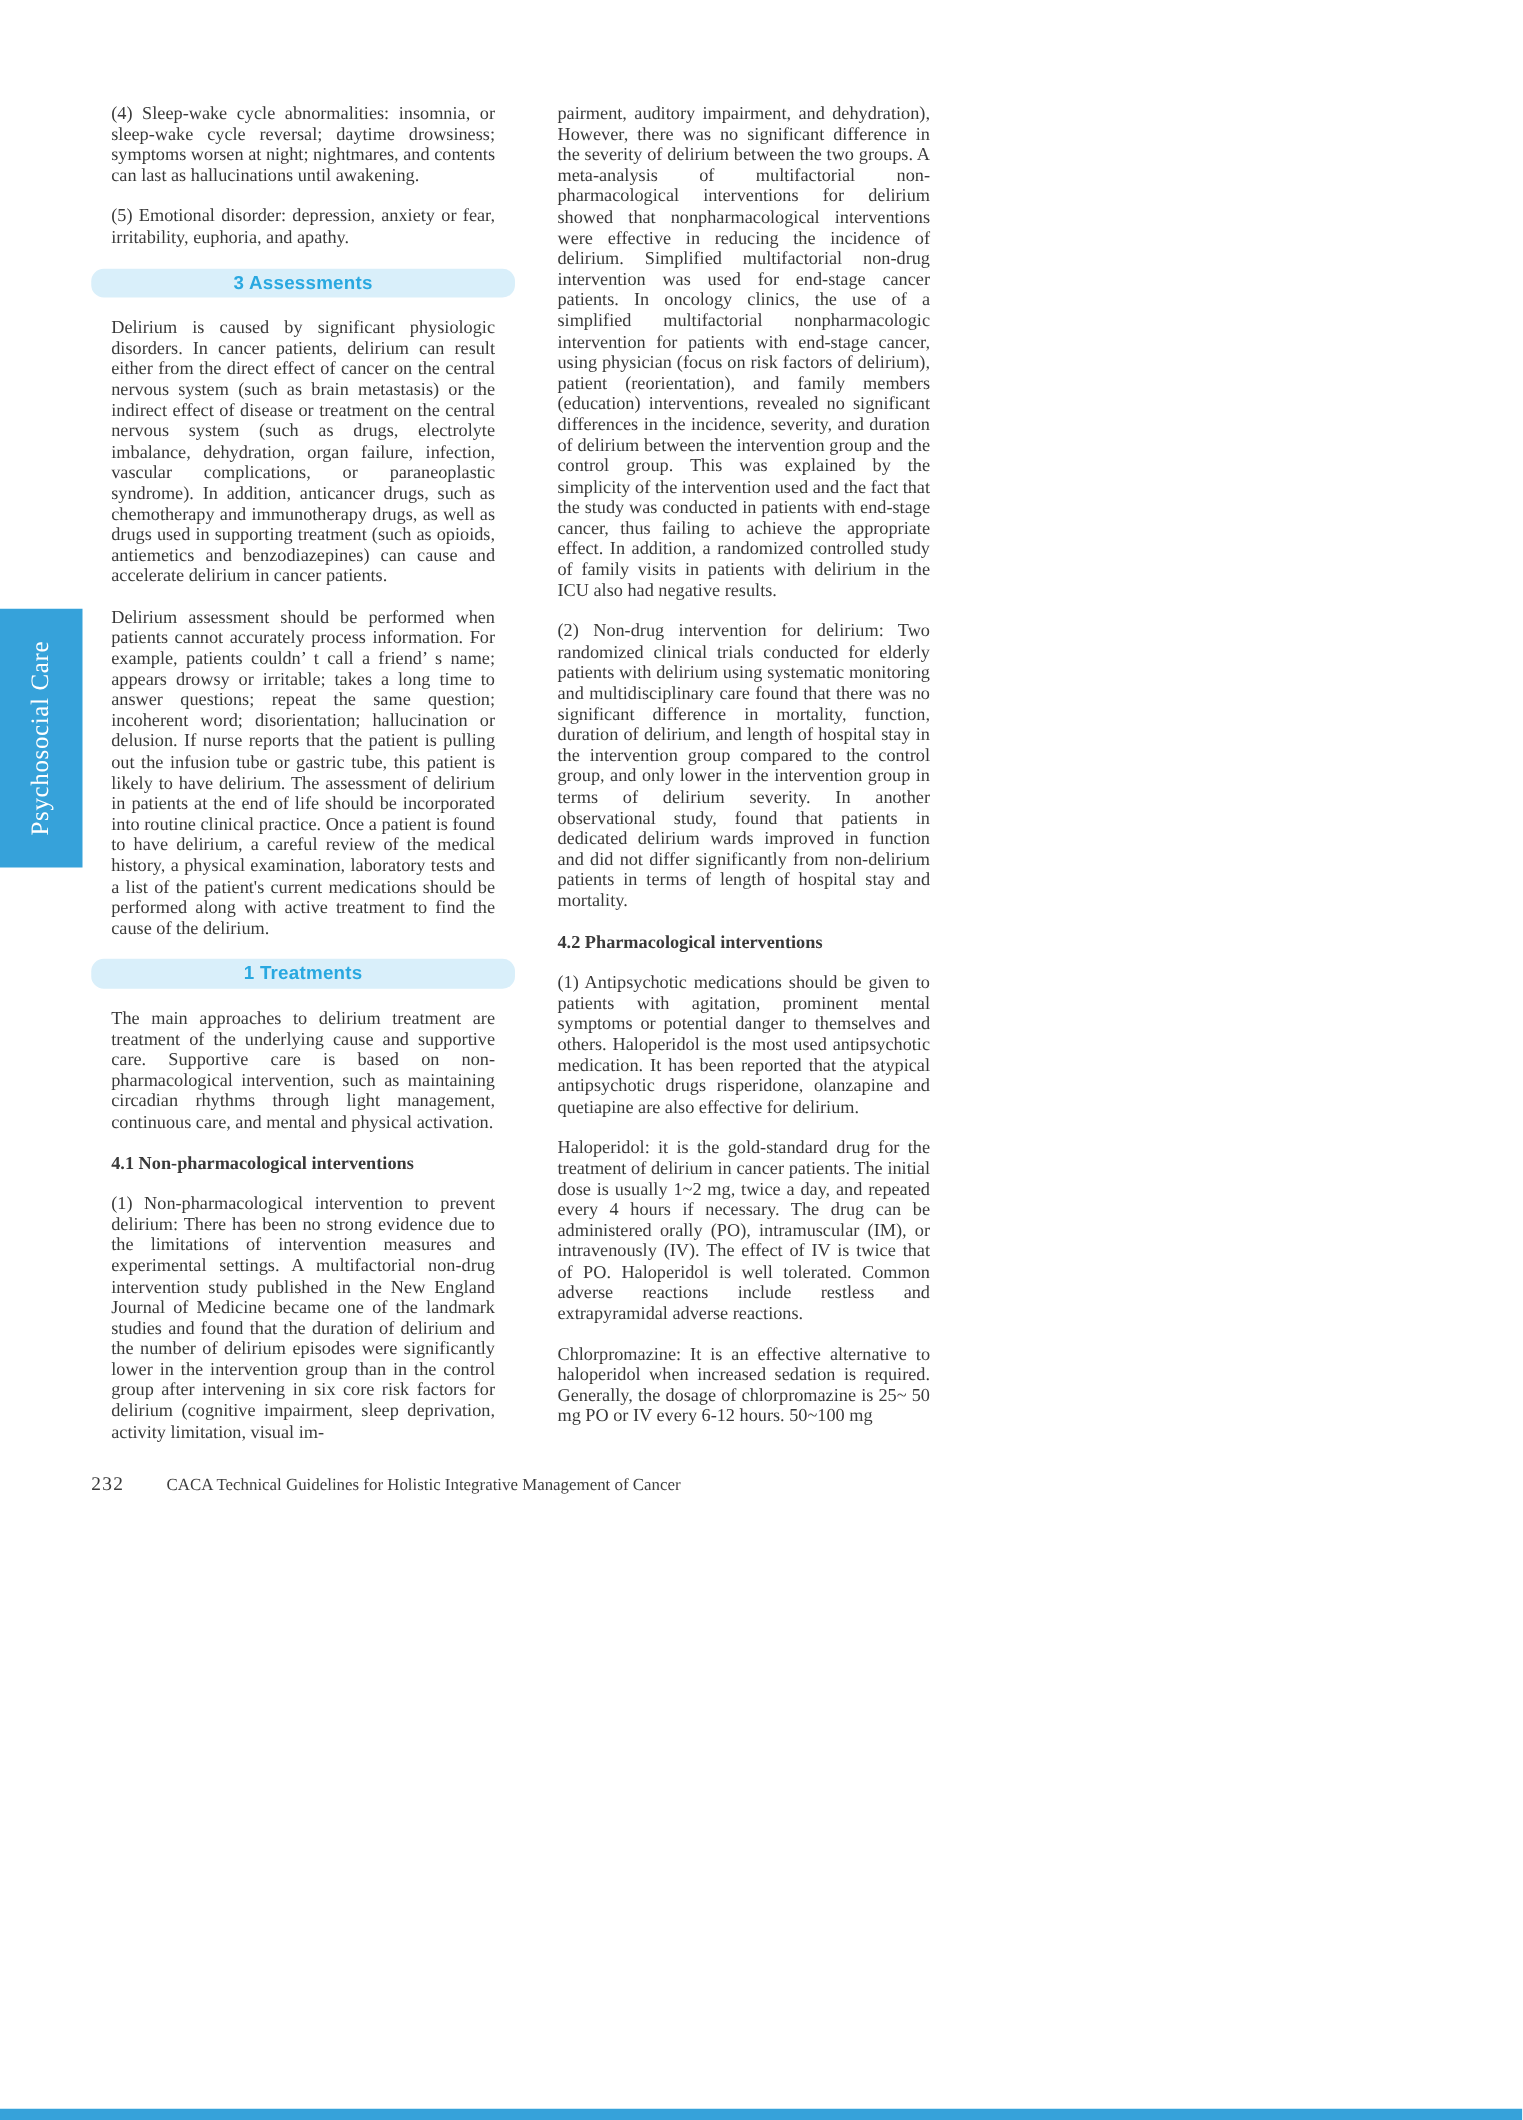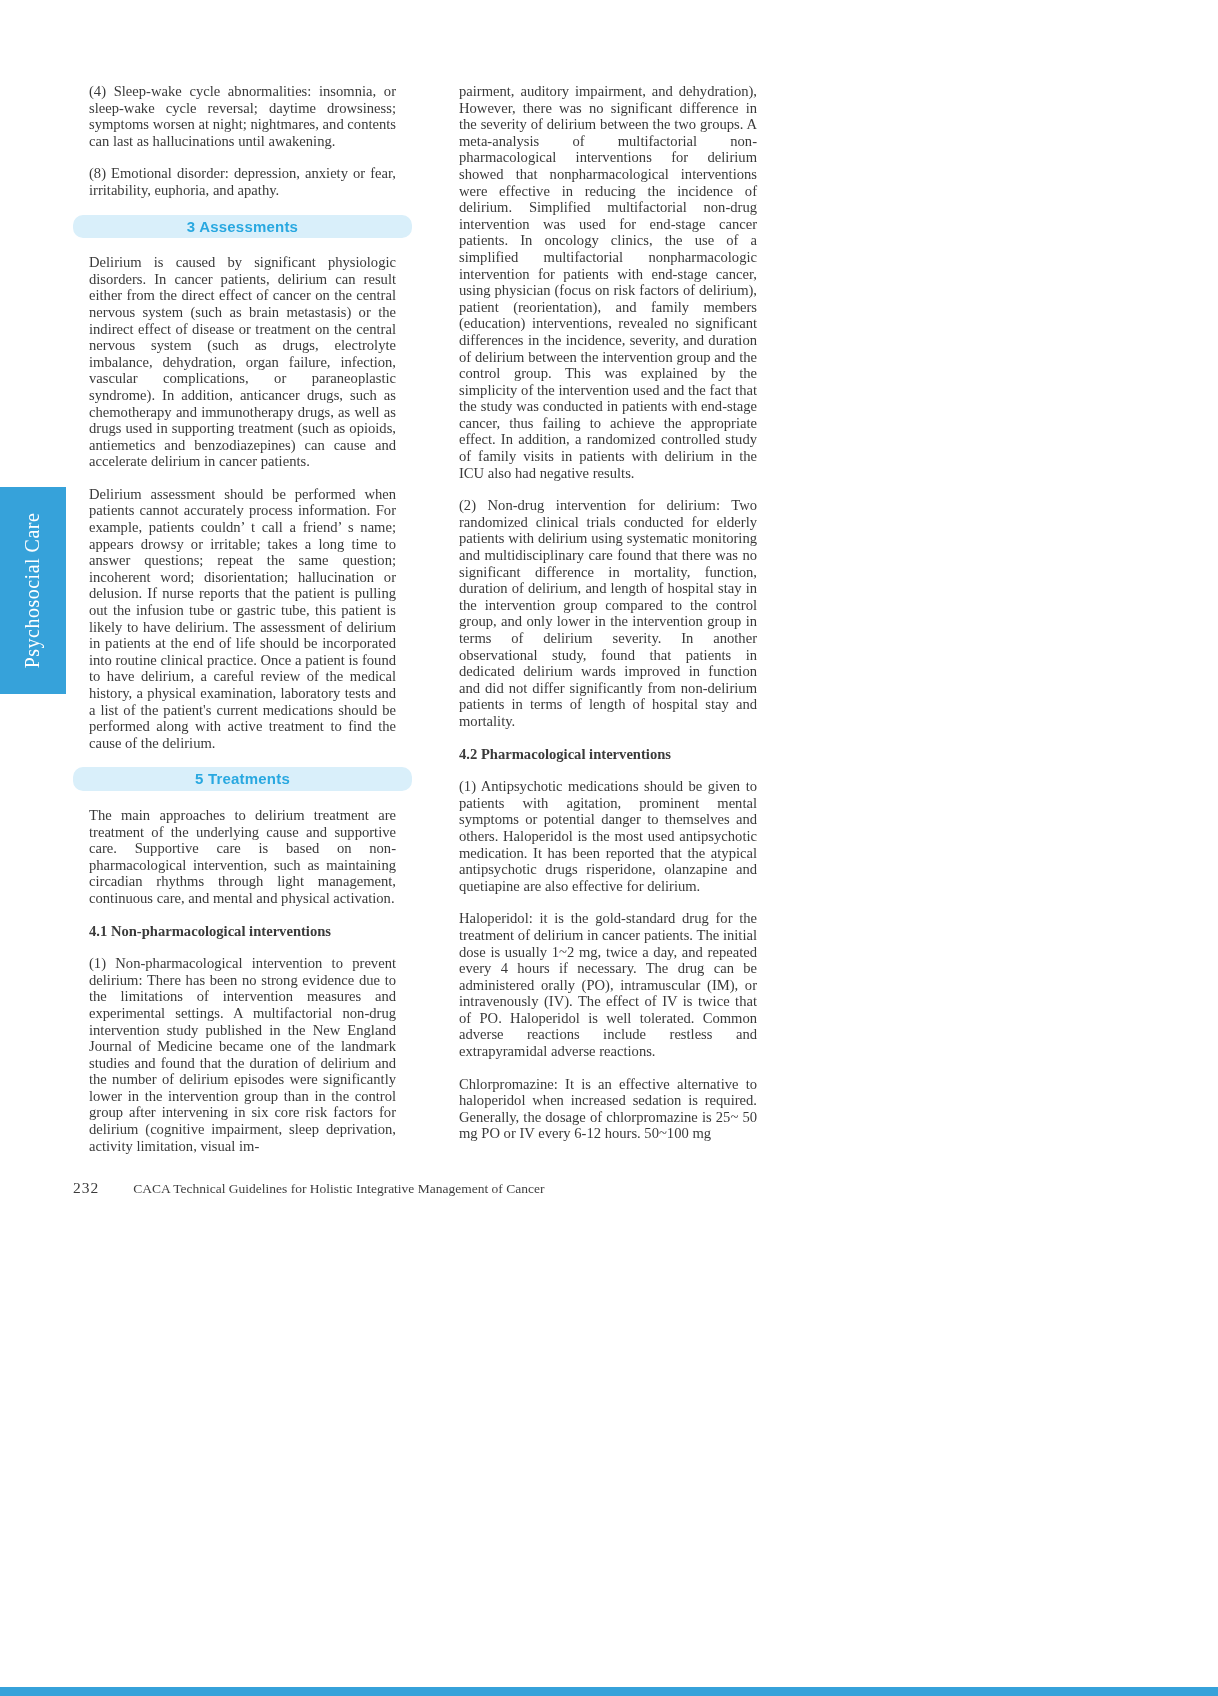--- a/index.html
+++ b/index.html
@@ -5,21 +5,21 @@
   html,body { margin:0; padding:0; background:#ffffff; }
   .page {
     position:relative; width:1218px; height:1696px; background:#ffffff;
     font-family:"Liberation Serif", serif; color:#3a3a3a; overflow:hidden;
   }
   .col {
     position:absolute; top:67px; text-align:justify;
     font-size:14.6px; line-height:16.6px; color:#3a3a3a;
   }
   .col-left  { left:73px;  width:339px; }
-  .col-right { left:443px; width:330px; }
+  .col-right { left:430px; width:330px; }
   .col p { margin:16px; }
   .sec-header {
     background:#D9EFFA; color:#29A8E0;
     font-family:"Liberation Sans", sans-serif; font-weight:bold;
     font-size:15px; text-align:center; padding:4px 0 3px 0;
     margin:4px 0 5px 0; letter-spacing:0.2px;border-radius:10px;
   }
   .subhead { margin:9px 0 8px 0; text-align:left;font-weight:bold; }
   .side-tab {
     position:absolute; left:0; top:487px; width:66px; height:207px;
@@ -45,25 +45,25 @@
 <body>
 
 <div class="page">
 
   <div class="side-tab">
     <span>Psychosocial Care</span>
   </div>
 
   <div class="col col-left">
     <p>(4) Sleep-wake cycle abnormalities: insomnia, or sleep-wake cycle reversal; daytime drowsiness; symptoms worsen at night; nightmares, and contents can last as hallucinations until awakening.</p>
-    <p>(8) Emotional disorder: depression, anxiety or fear, irritability, euphoria, and apathy.</p>
+    <p>(5) Emotional disorder: depression, anxiety or fear, irritability, euphoria, and apathy.</p>
     <div class="sec-header">3 Assessments</div>
     <p>Delirium is caused by significant physiologic disorders. In cancer patients, delirium can result either from the direct effect of cancer on the central nervous system (such as brain metastasis) or the indirect effect of disease or treatment on the central nervous system (such as drugs, electrolyte imbalance, dehydration, organ failure, infection, vascular complications, or paraneoplastic syndrome). In addition, anticancer drugs, such as chemotherapy and immunotherapy drugs, as well as drugs used in supporting treatment (such as opioids, antiemetics and benzodiazepines) can cause and accelerate delirium in cancer patients.</p>
     <p>Delirium assessment should be performed when patients cannot accurately process information. For example, patients couldn’ t call a friend’ s name; appears drowsy or irritable; takes a long time to answer questions; repeat the same question; incoherent word; disorientation; hallucination or delusion. If nurse reports that the patient is pulling out the infusion tube or gastric tube, this patient is likely to have delirium. The assessment of delirium in patients at the end of life should be incorporated into routine clinical practice. Once a patient is found to have delirium, a careful review of the medical history, a physical examination, laboratory tests and a list of the patient's current medications should be performed along with active treatment to find the cause of the delirium.</p>
-    <div class="sec-header">5 Treatments</div>
+    <div class="sec-header">1 Treatments</div>
     <p>The main approaches to delirium treatment are treatment of the underlying cause and supportive care. Supportive care is based on non-pharmacological intervention, such as maintaining circadian rhythms through light management, continuous care, and mental and physical activation.</p>
     <p class="subhead">4.1 Non-pharmacological interventions</p>
     <p>(1) Non-pharmacological intervention to prevent delirium: There has been no strong evidence due to the limitations of intervention measures and experimental settings. A multifactorial non-drug intervention study published in the New England Journal of Medicine became one of the landmark studies and found that the duration of delirium and the number of delirium episodes were significantly lower in the intervention group than in the control group after intervening in six core risk factors for delirium (cognitive impairment, sleep deprivation, activity limitation, visual im-</p>
   </div>
 
   <div class="col col-right">
     <p>pairment, auditory impairment, and dehydration), However, there was no significant difference in the severity of delirium between the two groups. A meta-analysis of multifactorial non-pharmacological interventions for delirium showed that nonpharmacological interventions were effective in reducing the incidence of delirium. Simplified multifactorial non-drug intervention was used for end-stage cancer patients. In oncology clinics, the use of a simplified multifactorial nonpharmacologic intervention for patients with end-stage cancer, using physician (focus on risk factors of delirium), patient (reorientation), and family members (education) interventions, revealed no significant differences in the incidence, severity, and duration of delirium between the intervention group and the control group. This was explained by the simplicity of the intervention used and the fact that the study was conducted in patients with end-stage cancer, thus failing to achieve the appropriate effect. In addition, a randomized controlled study of family visits in patients with delirium in the ICU also had negative results.</p>
     <p>(2) Non-drug intervention for delirium: Two randomized clinical trials conducted for elderly patients with delirium using systematic monitoring and multidisciplinary care found that there was no significant difference in mortality, function, duration of delirium, and length of hospital stay in the intervention group compared to the control group, and only lower in the intervention group in terms of delirium severity. In another observational study, found that patients in dedicated delirium wards improved in function and did not differ significantly from non-delirium patients in terms of length of hospital stay and mortality.</p>
     <p class="subhead">4.2 Pharmacological interventions</p>
     <p>(1) Antipsychotic medications should be given to patients with agitation, prominent mental symptoms or potential danger to themselves and others. Haloperidol is the most used antipsychotic medication. It has been reported that the atypical antipsychotic drugs risperidone, olanzapine and quetiapine are also effective for delirium.</p>

